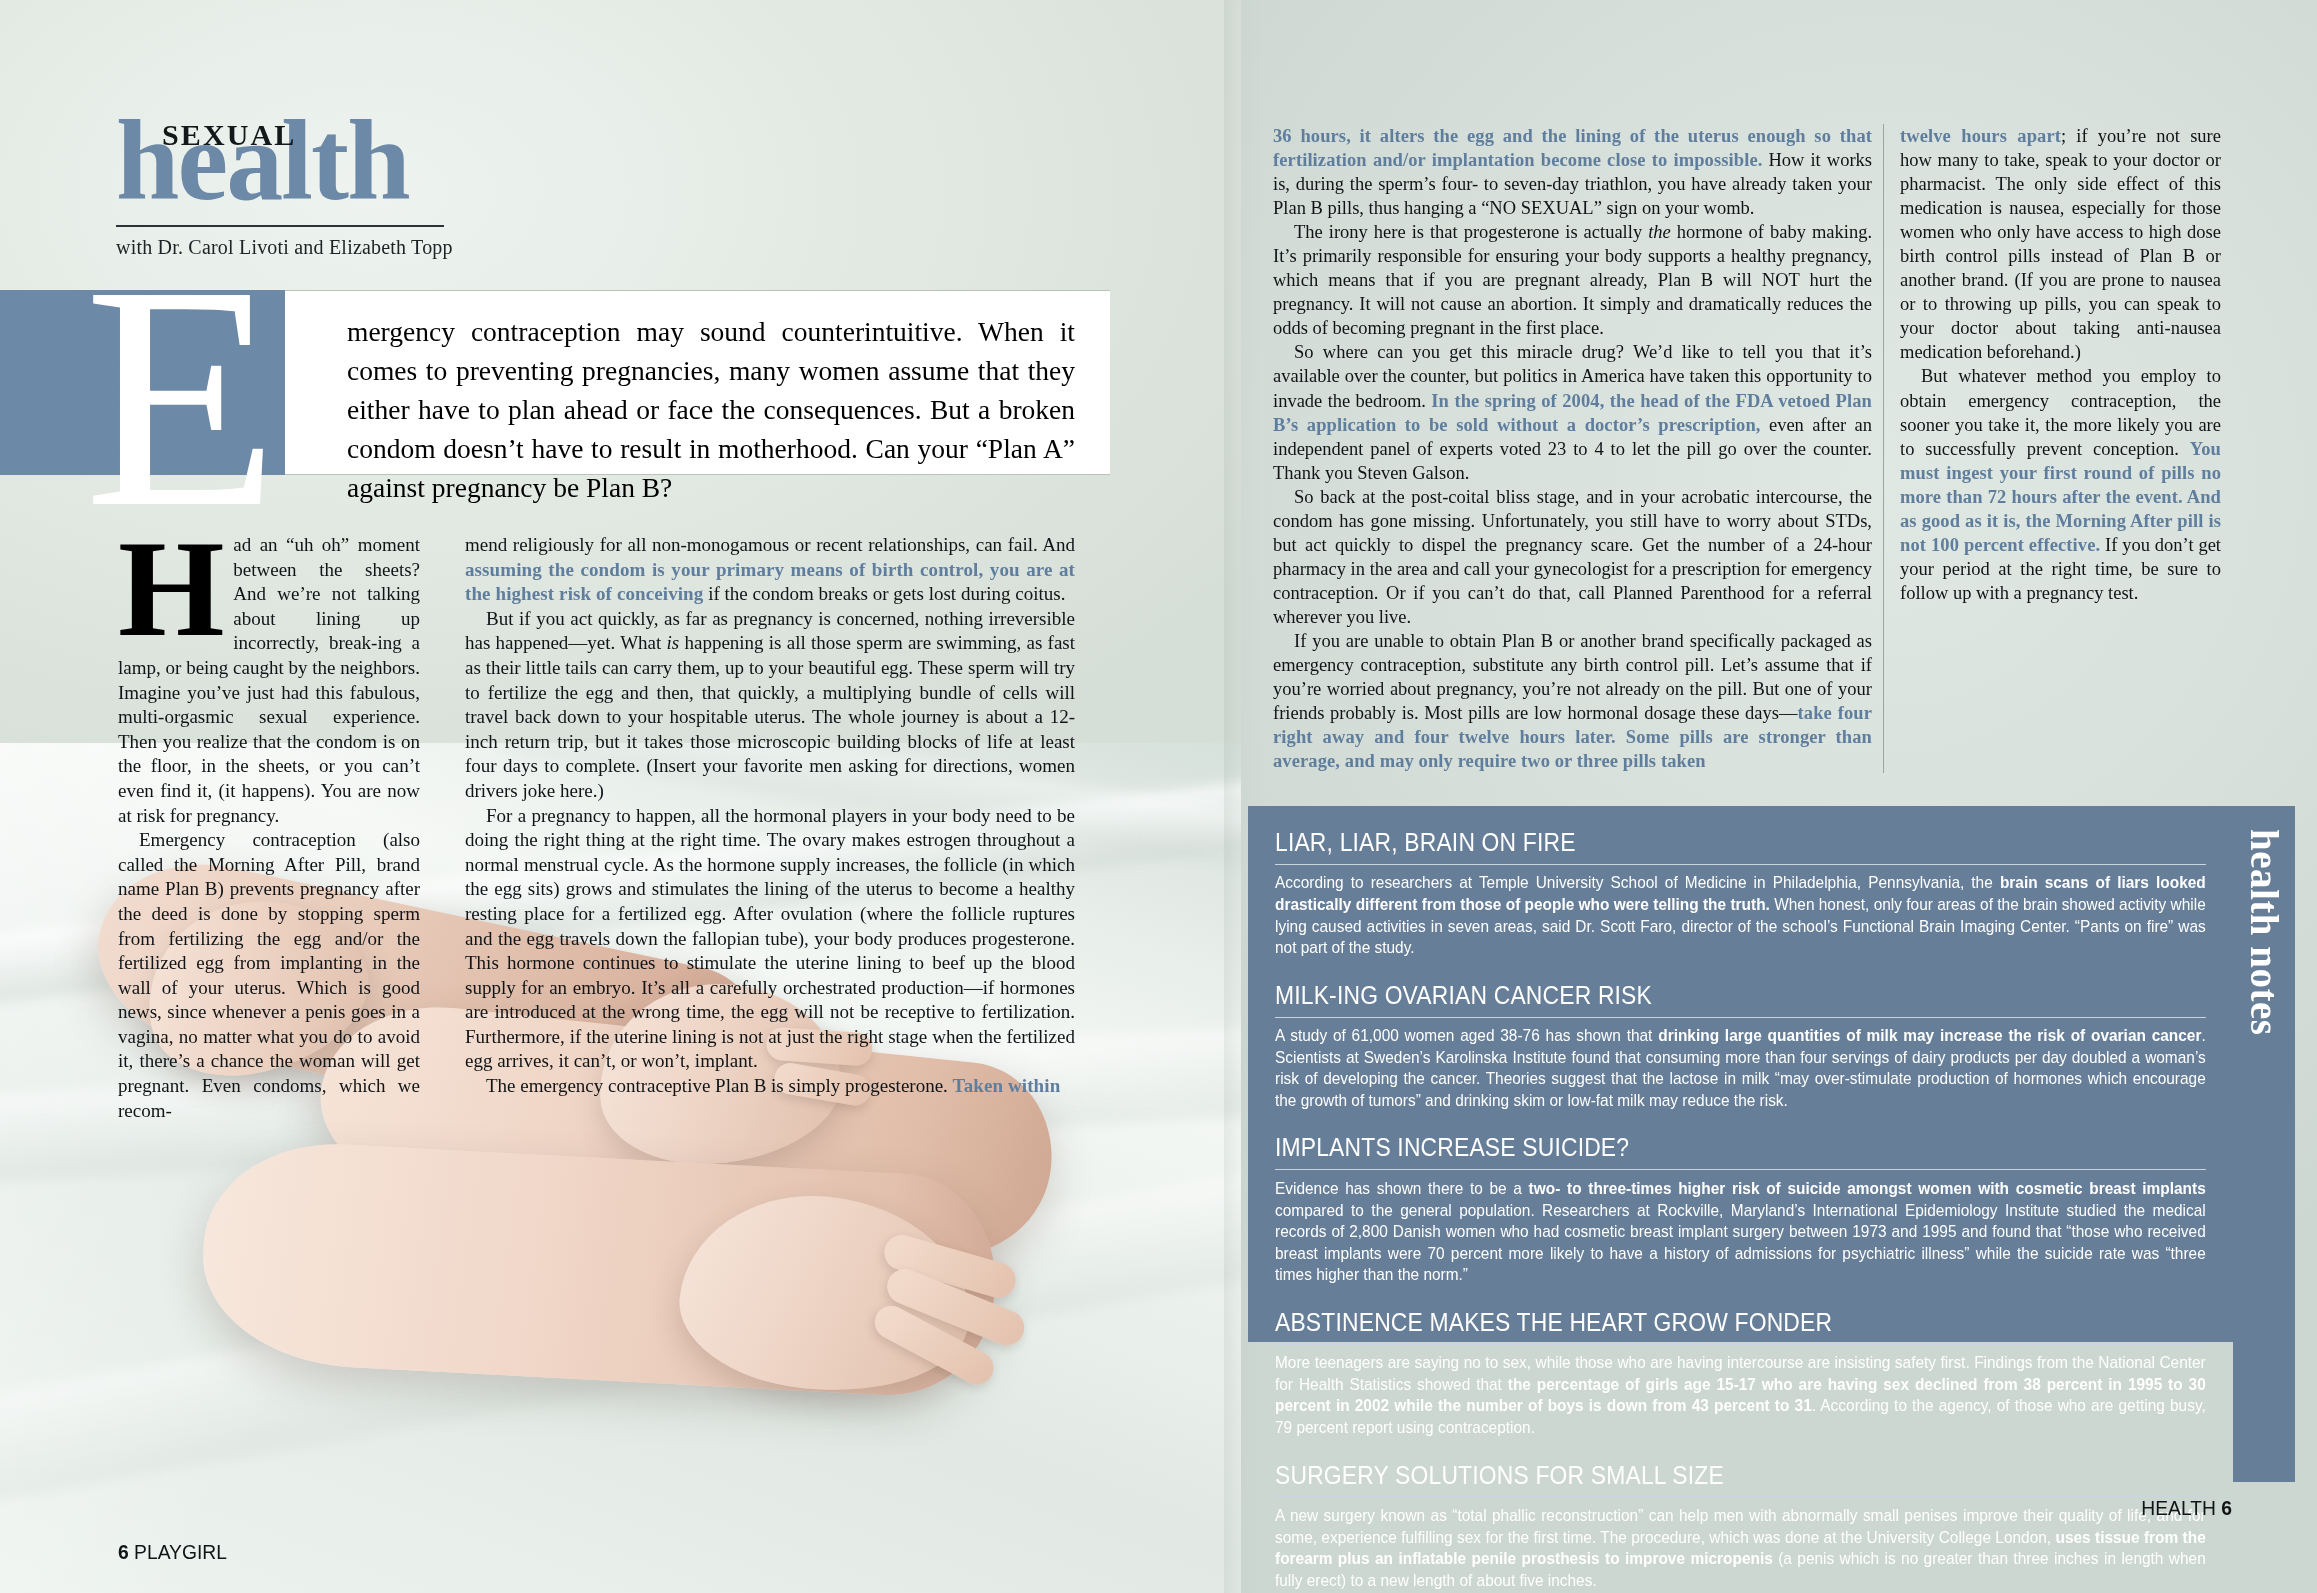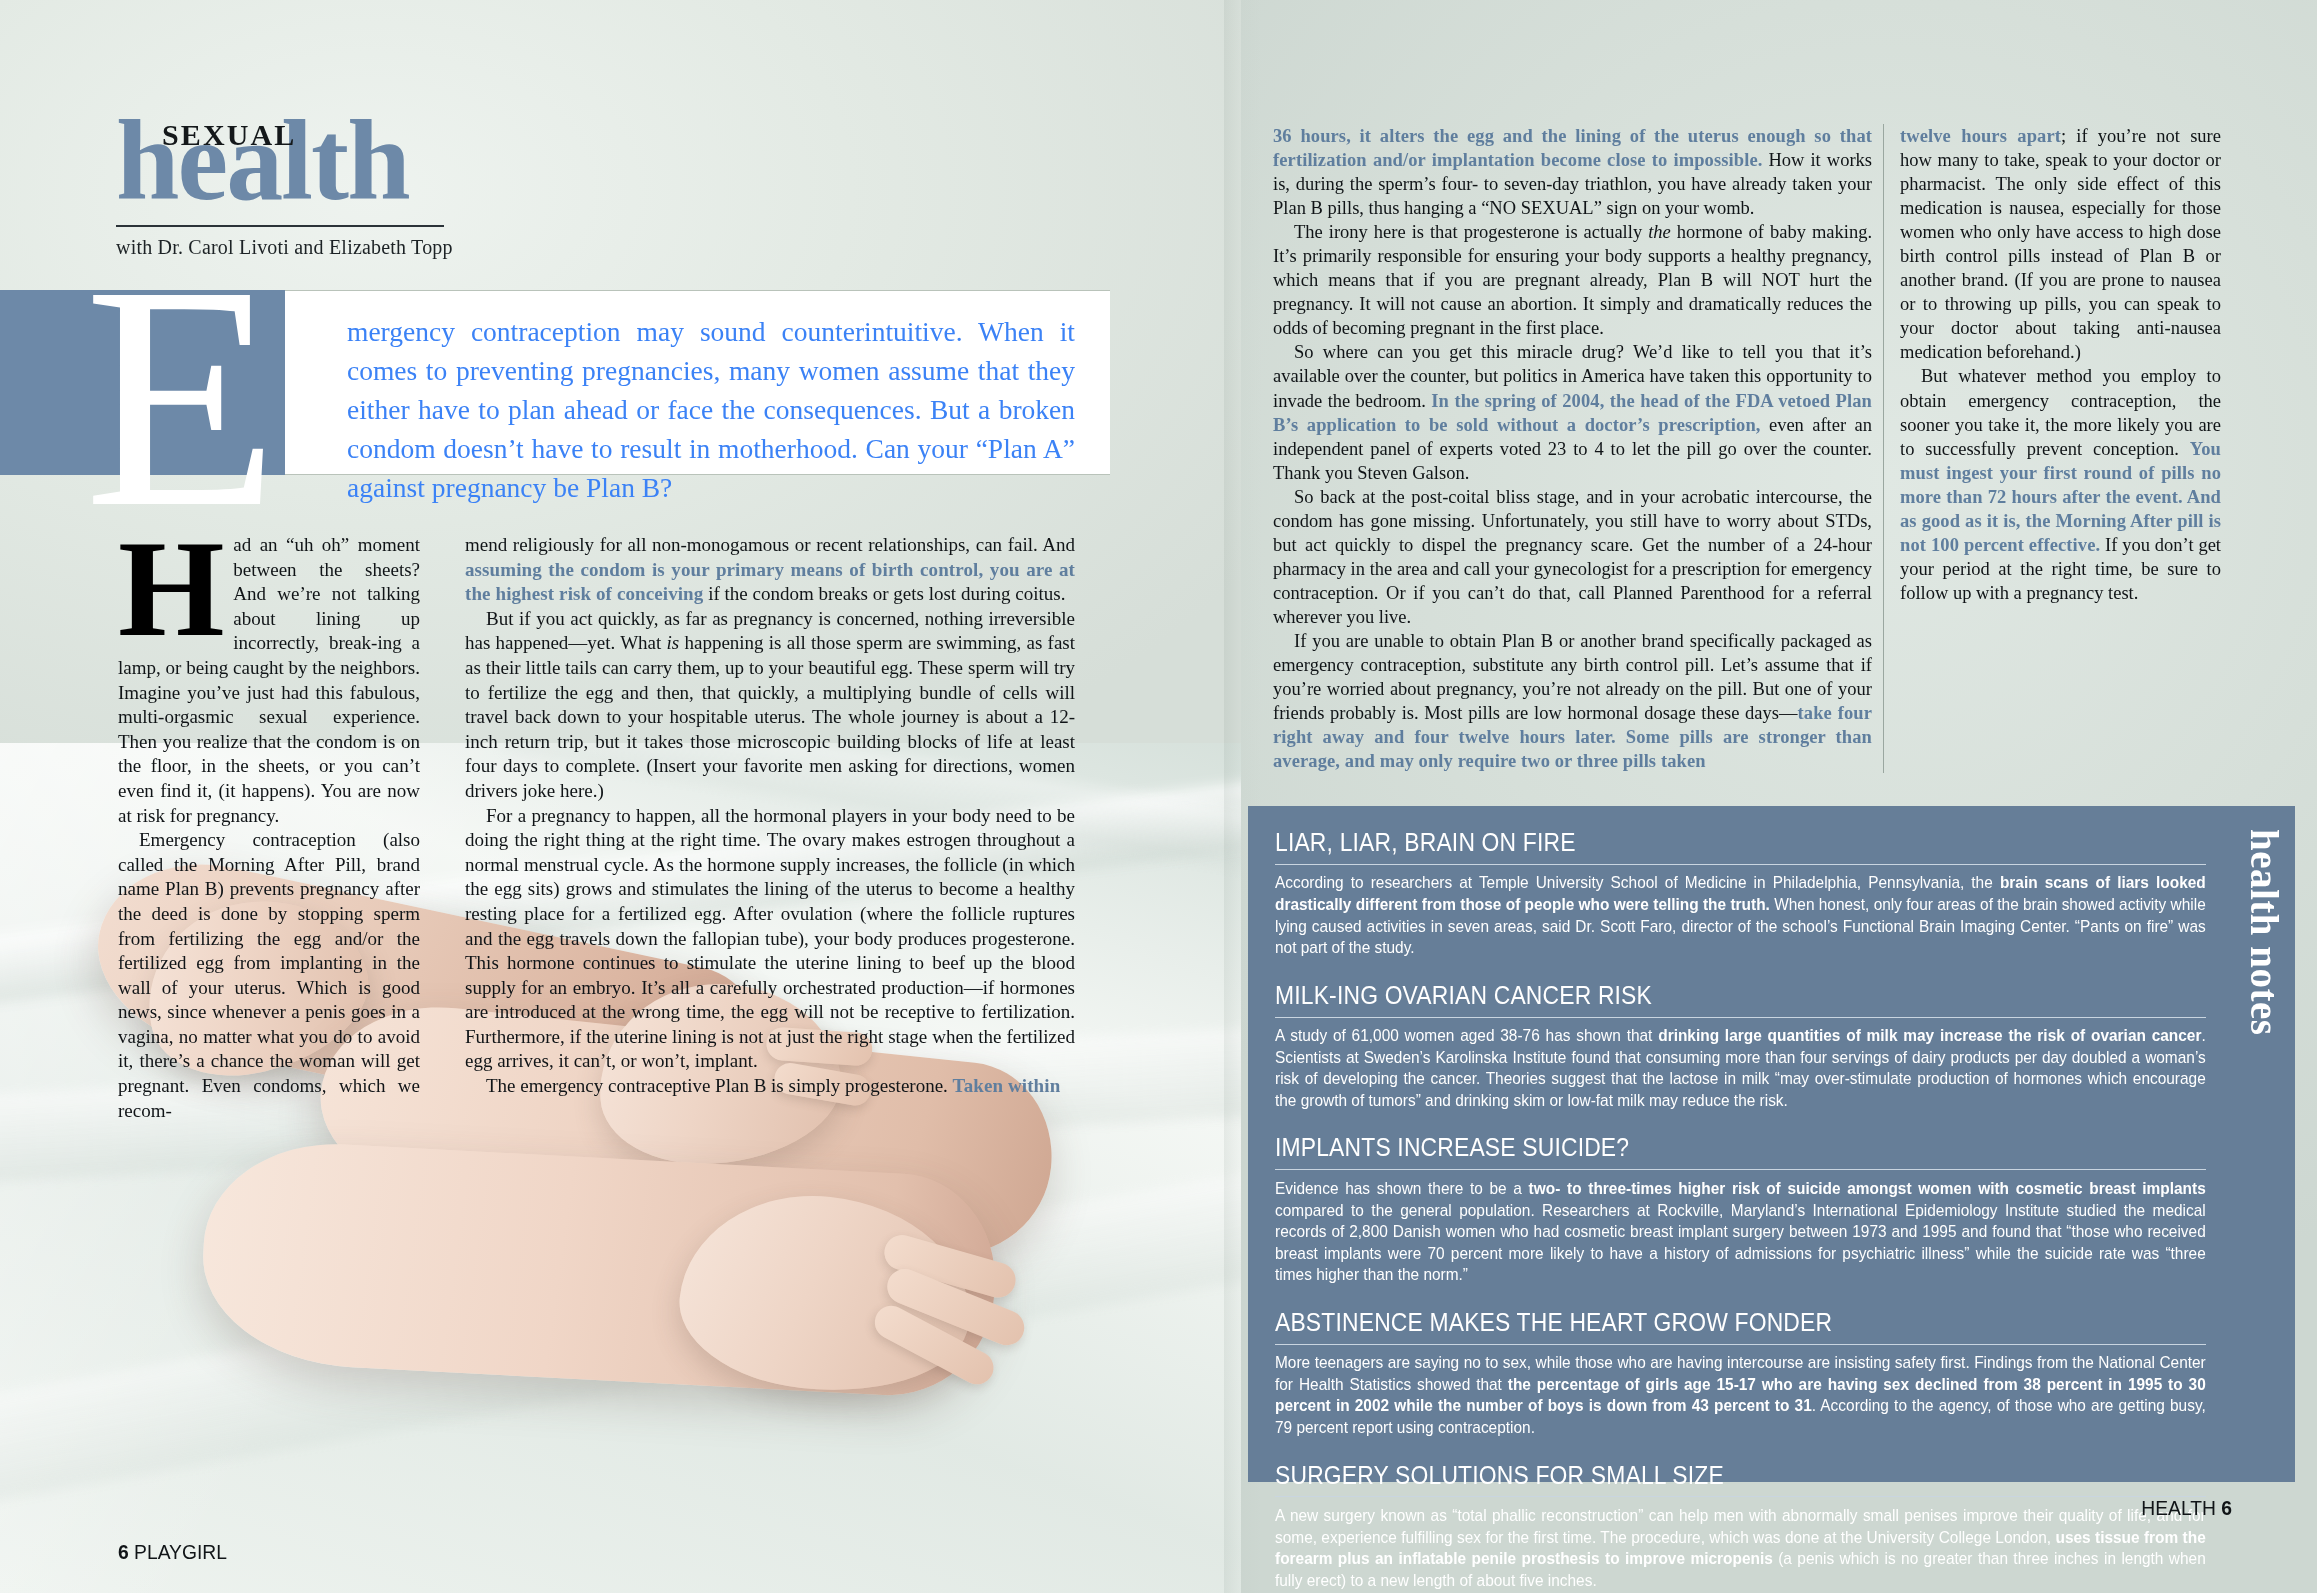--- a/index.html
+++ b/index.html
@@ -107,21 +107,21 @@
     position: relative;
   }
   .deck-dropcap {
     position: absolute; left: -201px; top: -54px;
     font-family: "Liberation Serif", serif; font-size: 319px; line-height: 1;
     color: #ffffff; font-weight: normal;
   }
   .deck-text {
     padding: 21px 35px 19.3px 62px;
     font-family: "Liberation Serif", serif;
-    font-size: 27.5px; line-height: 1.42; color: #3b82f6; text-align: justify;
+    font-size: 27.5px; line-height: 1.42; color: #000000; text-align: justify;
   }
 
   
   .col { position: absolute; font-size: 19px; line-height: 1.295; color: #101417; text-align: justify; }
   .col p { text-indent: 21px; margin: 0; }
   .col p.first { text-indent: 0; }
   .col-1 { left: 118px; top: 533px; width: 302px; }
   .col-2 { left: 465px; top: 533px; width: 610px; }
 
   .dropcap-h {
@@ -135,21 +135,21 @@
   .col-3 { left: 1273px; top: 124px; width: 599px; }
   .col-4 { left: 1900px; top: 124px; width: 321px; }
   .col-3 .inner, .col-4 .inner { font-size: 18.5px; line-height: 1.30; }
   .rule-v {
     position: absolute; left: 1883px; top: 124px; width: 1px; height: 649px;
     background: #9aa7a0;
   }
 
   
   .notes {
-    position: absolute; left: 1248px; top: 806px; width: 985px; height: 676px;
+    position: absolute; left: 1248px; top: 806px; width: 985px; height: 536px;
     background: #667e98; color: #ffffff;
     padding: 21px 27px 17.4px 27px;
     font-family: "Liberation Sans", sans-serif;
   }
   .note { margin-bottom: 21px; }
   .note:last-child { margin-bottom: 12px; }
   .note h3 {
     font-family: "Liberation Sans", sans-serif;
     font-weight: normal; font-size: 26px; letter-spacing: 0.2px;
     color: #ffffff; transform: scaleX(0.88); transform-origin: left center;

